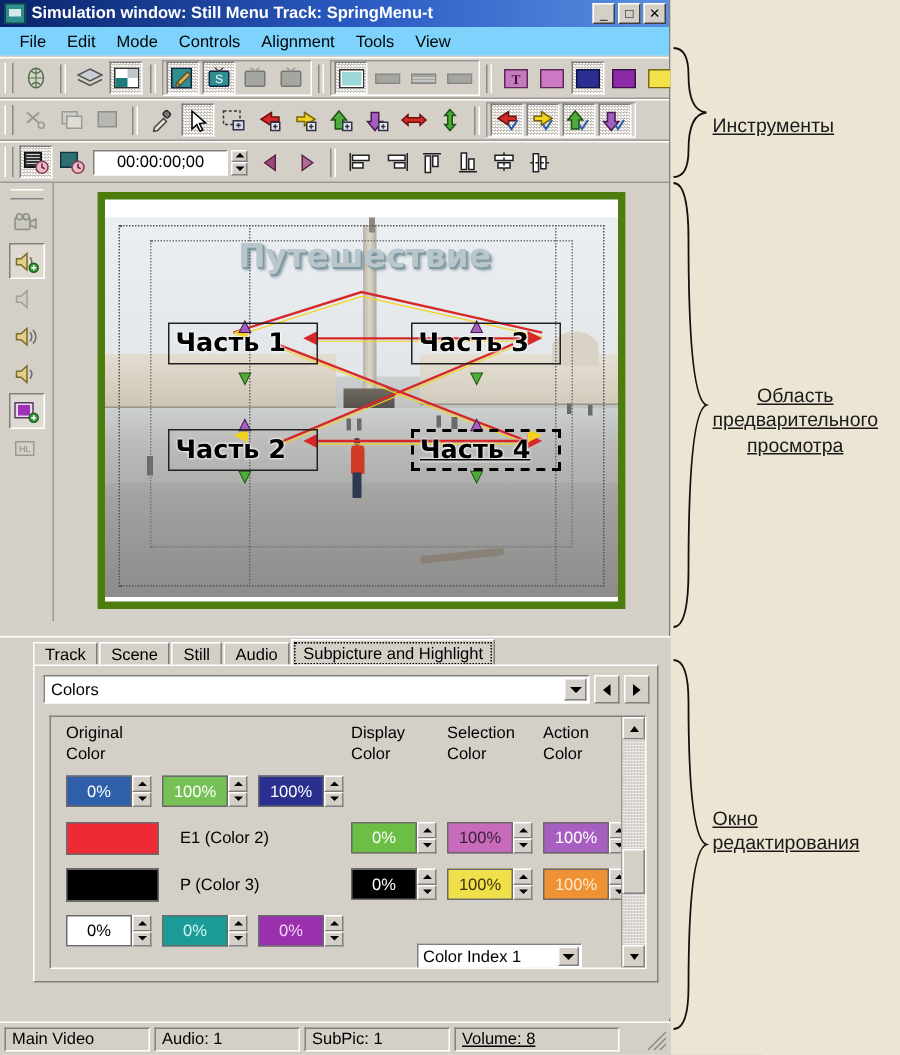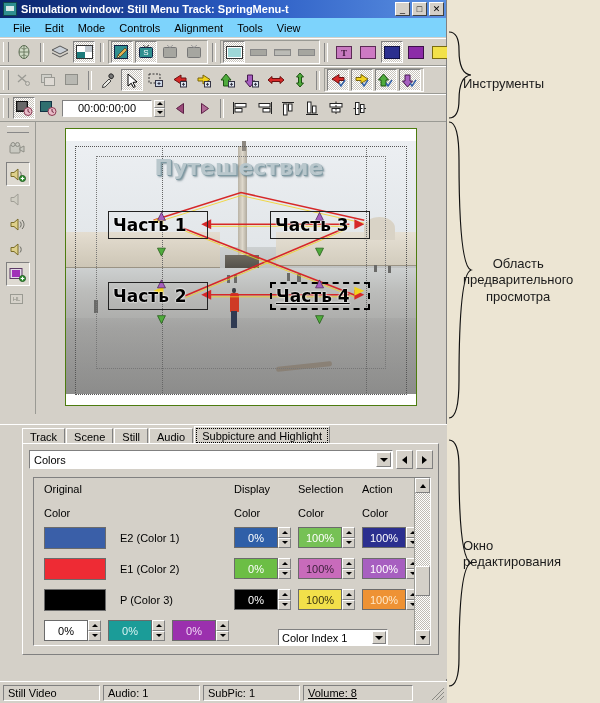--- a/index.html
+++ b/index.html
@@ -114,21 +114,21 @@
     border:1px solid transparent;box-sizing:border-box;
   }
   #sidebar .sbtn.sel{border-color:#808080 #fff #fff #808080;background:#dedad2;}
   #preview-area{
     flex:1 1 auto;background:#d4d0c8;
     display:flex;align-items:flex-start;justify-content:center;
     padding-top:6px;position:relative;
   }
   #preview-frame{
     width:352px;height:278px;
-    border:1px solid #4d7c0f;
+    border:5px solid #4d7c0f;
     background:#fff;
     position:relative;box-sizing:border-box;overflow:hidden;
   }
   #video{
     position:absolute;left:0;top:12px;width:350px;height:253px;overflow:hidden;
     background:linear-gradient(to bottom,#e9edf1 0%,#dfe4e8 28%,#cfd3d4 40%,#b9bab8 55%,#a8a8a6 78%,#9d9d9b 100%);
   }
   
   #video .sky{position:absolute;left:0;top:0;width:100%;height:42%;
     background:linear-gradient(to bottom,#eceff2,#e2e6e9);}
@@ -281,22 +281,23 @@
   }
   #s1{width:97px;} #s2{width:97px;} #s3{width:97px;} #s4{width:110px;text-decoration:underline;}
   #grip-corner{position:absolute;right:2px;bottom:2px;width:14px;height:14px;}
 
   
   #annotations{
     position:absolute;left:447px;top:0;width:153px;height:703px;
     background:#ece5d3;
   }
   .anno-label{
-    position:absolute;left:16px;font-size:13px;color:#1a1a1a;line-height:1.25;
+    position:absolute;left:28px;font-size:13px;color:#1a1a1a;line-height:1.25;
     font-family:"Liberation Sans",sans-serif;
+    text-decoration:underline;
   }
   .brace{position:absolute;left:0;width:26px;}
 </style>
 </head>
 <body>
 
 <div id="app-window">
 
   <div id="titlebar">
     <div class="tb-icon"></div>
@@ -793,32 +794,28 @@
       </div>
 
       <div id="grid-wrap">
         <div id="grid">
           <div class="hdr-row">
             <div class="c-orig h">Original</div>
             <div class="c-col h">Display</div>
             <div class="c-col h">Selection</div>
             <div class="c-col h">Action</div>
           </div>
-          <div class="hdr-row" style="margin-top:12px;margin-bottom:3px;align-items:flex-end;">
+          <div class="hdr-row" style="margin-top:2px;margin-bottom:3px;align-items:flex-end;">
             <div class="c-orig h">Color</div>
             <div class="c-col h">Color</div>
             <div class="c-col h">Color</div>
             <div class="c-col h">Color</div>
           </div>
 
           <div class="crow">
-            <div class="c-orig" style="display:flex;align-items:center;">
-              <div class="swatch" style="background: rgb(58, 95, 168);"></div>
-              <div class="orig-label">E2 (Color 1)</div>
-            </div>
             <div class="c-col" style="display:flex;align-items:center;">
               <div class="pct" style="background: rgb(47, 95, 168); color: rgb(255, 255, 255);">0%</div>
               <div class="pctspin">
                   <div class="up">
                     <span class="ar"></span>
                   </div>
                   <div class="dn">
                     <span class="ar"></span>
                   </div>
                 </div>
@@ -979,21 +976,21 @@
           <div class="thumb"></div>
           <div class="sb" style="position:absolute;bottom:0;left:0;right:0;">
               <span style="width:0;height:0;border-left:3px solid transparent;border-right:3px solid transparent;border-top:4px solid #000;"></span>
             </div>
         </div>
       </div>
     </div>
   </div>
 
   <div id="statusbar">
-    <div class="sfield" id="s1">Still Video</div>
+    <div class="sfield" id="s1">Main Video</div>
     <div class="sfield" id="s2">Audio: 1</div>
     <div class="sfield" id="s3">SubPic: 1</div>
     <div class="sfield" id="s4">Volume: 8</div>
     <svg id="grip-corner" viewBox="0 0 14 14">
       <g stroke="#8a8a84">
           <path d="M13 5 5 13M13 9 9 13M13 1 1 13"></path>
         </g>
     </svg>
   </div>
 </div>

